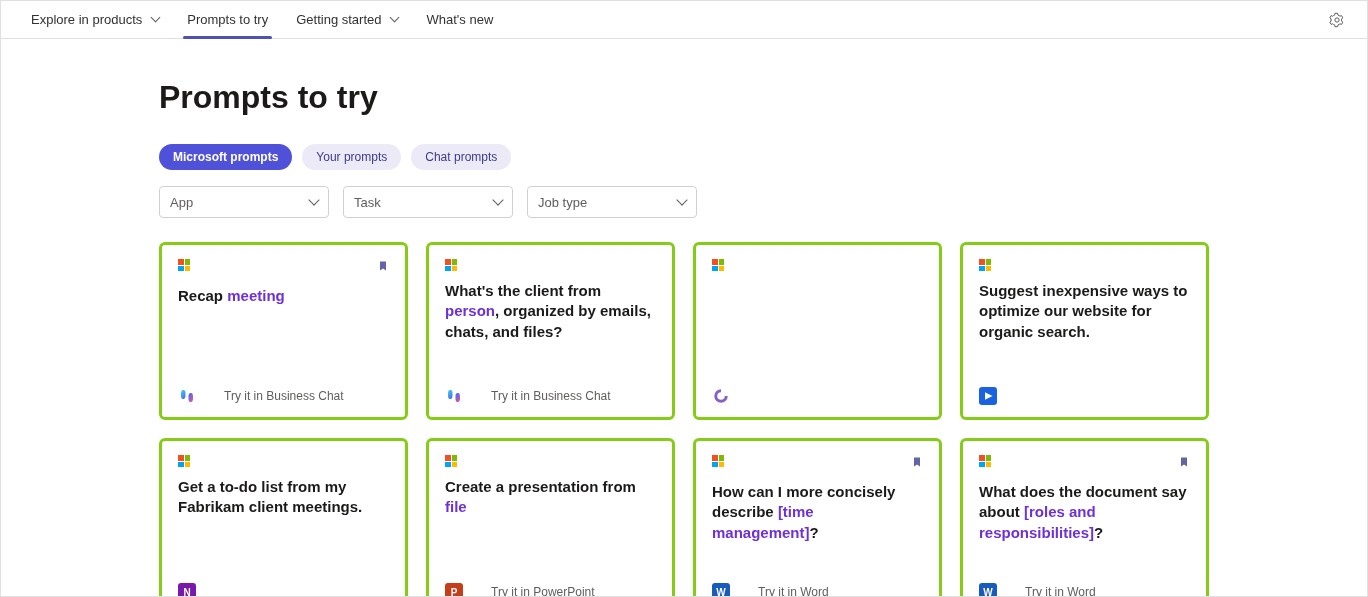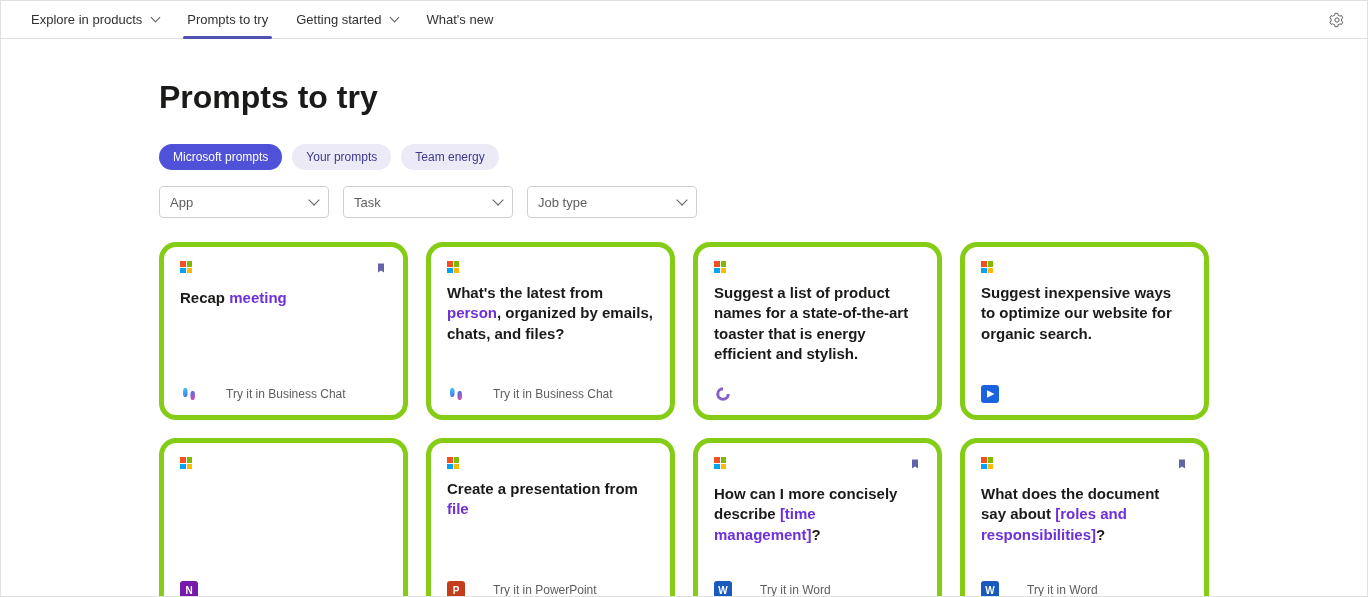--- a/index.html
+++ b/index.html
@@ -74,21 +74,21 @@
 
     .pills { display: flex; gap: 10px; margin-bottom: 16px; }
     .pill {
       border-radius: 20px;
       padding: 6px 14px;
       font-size: 12px;
       background: #eceaf7;
       color: #3b3a8c;
       cursor: pointer;
     }
-    .pill.active { background: #4f52d9; color: #fff; font-weight: 400; }
+    .pill.active { background: #4f52d9; color: #fff; font-weight: 700; }
 
     .filters { display: flex; gap: 14px; margin-bottom: 24px; }
     .filter-select {
       display: flex; justify-content: space-between; align-items: center;
       border: 1px solid #d2d0ce;
       border-radius: 4px;
       height: 32px;
       padding: 0 10px;
       font-size: 13px;
       color: #605e5c;
@@ -104,22 +104,22 @@
       margin-left: 8px;
       position: relative; top: -2px;
     }
 
     .cards {
       display: grid;
       grid-template-columns: repeat(4, 1fr);
       gap: 18px;
     }
     .card {
-      border: 5px solid #84cc16;
-      border-radius: 17px;
+      border: 3px solid #84cc16;
+      border-radius: 6px;
       padding: 14px 16px 12px 16px;
       background: #fff;
       display: flex;
       flex-direction: column;
       height: 178px;
       cursor: pointer;
     }
     .card-top {
       display: flex; justify-content: space-between; align-items: flex-start;
       margin-bottom: 10px;
@@ -185,21 +185,21 @@
       </svg>
     </div>
   </div>
 
   <div class="page">
     <h1 class="page-title">Prompts to try</h1>
 
     <div class="pills">
       <div class="pill active">Microsoft prompts</div>
       <div class="pill">Your prompts</div>
-      <div class="pill">Team energy</div>
+      <div class="pill">Chat prompts</div>
     </div>
 
     <div class="filters">
       <div class="filter-select">
         <span>App</span>
         <span class="chev"></span>
       </div>
       <div class="filter-select">
         <span>Task</span>
         <span class="chev"></span>
@@ -242,21 +242,21 @@
         </div>
         <div class="card">
           <div class="card-top">
             <div class="ms-logo">
               <span></span>
               <span></span>
               <span></span>
               <span></span>
             </div>
           </div>
-          <div class="card-text"><span>What's the latest from </span><span class="var">person</span><span>, organized by emails, chats, and files?</span></div>
+          <div class="card-text"><span>What's the client from </span><span class="var">person</span><span>, organized by emails, chats, and files?</span></div>
           <div class="card-footer">
             <span class="app-icon">
               <svg viewBox="0 0 24 24">
                 <defs>
                   <linearGradient id="cg" x1="0" y1="0" x2="1" y2="1">
                     <stop offset="0%" stop-color="#3ad6f1"></stop>
                     <stop offset="50%" stop-color="#486ff0"></stop>
                     <stop offset="100%" stop-color="#f04e9d"></stop>
                   </linearGradient>
                 </defs>
@@ -268,21 +268,20 @@
         </div>
         <div class="card">
           <div class="card-top">
             <div class="ms-logo">
               <span></span>
               <span></span>
               <span></span>
               <span></span>
             </div>
           </div>
-          <div class="card-text"><span>Suggest a list of product names for a state-of-the-art toaster that is energy efficient and stylish.</span></div>
           <div class="card-footer">
             <span class="app-icon">
               <svg viewBox="0 0 24 24">
                 <path fill="#8661c5" d="M12 3a9 9 0 1 0 9 9h-4a5 5 0 1 1-5-5V3z"></path>
               </svg>
             </span>
           </div>
         </div>
         <div class="card">
           <div class="card-top">
@@ -304,20 +303,21 @@
         </div>
         <div class="card">
           <div class="card-top">
             <div class="ms-logo">
               <span></span>
               <span></span>
               <span></span>
               <span></span>
             </div>
           </div>
+          <div class="card-text"><span>Get a to-do list from my Fabrikam client meetings.</span></div>
           <div class="card-footer">
             <span class="app-icon" style="background: rgb(119, 25, 170);">N</span>
           </div>
         </div>
         <div class="card">
           <div class="card-top">
             <div class="ms-logo">
               <span></span>
               <span></span>
               <span></span>

